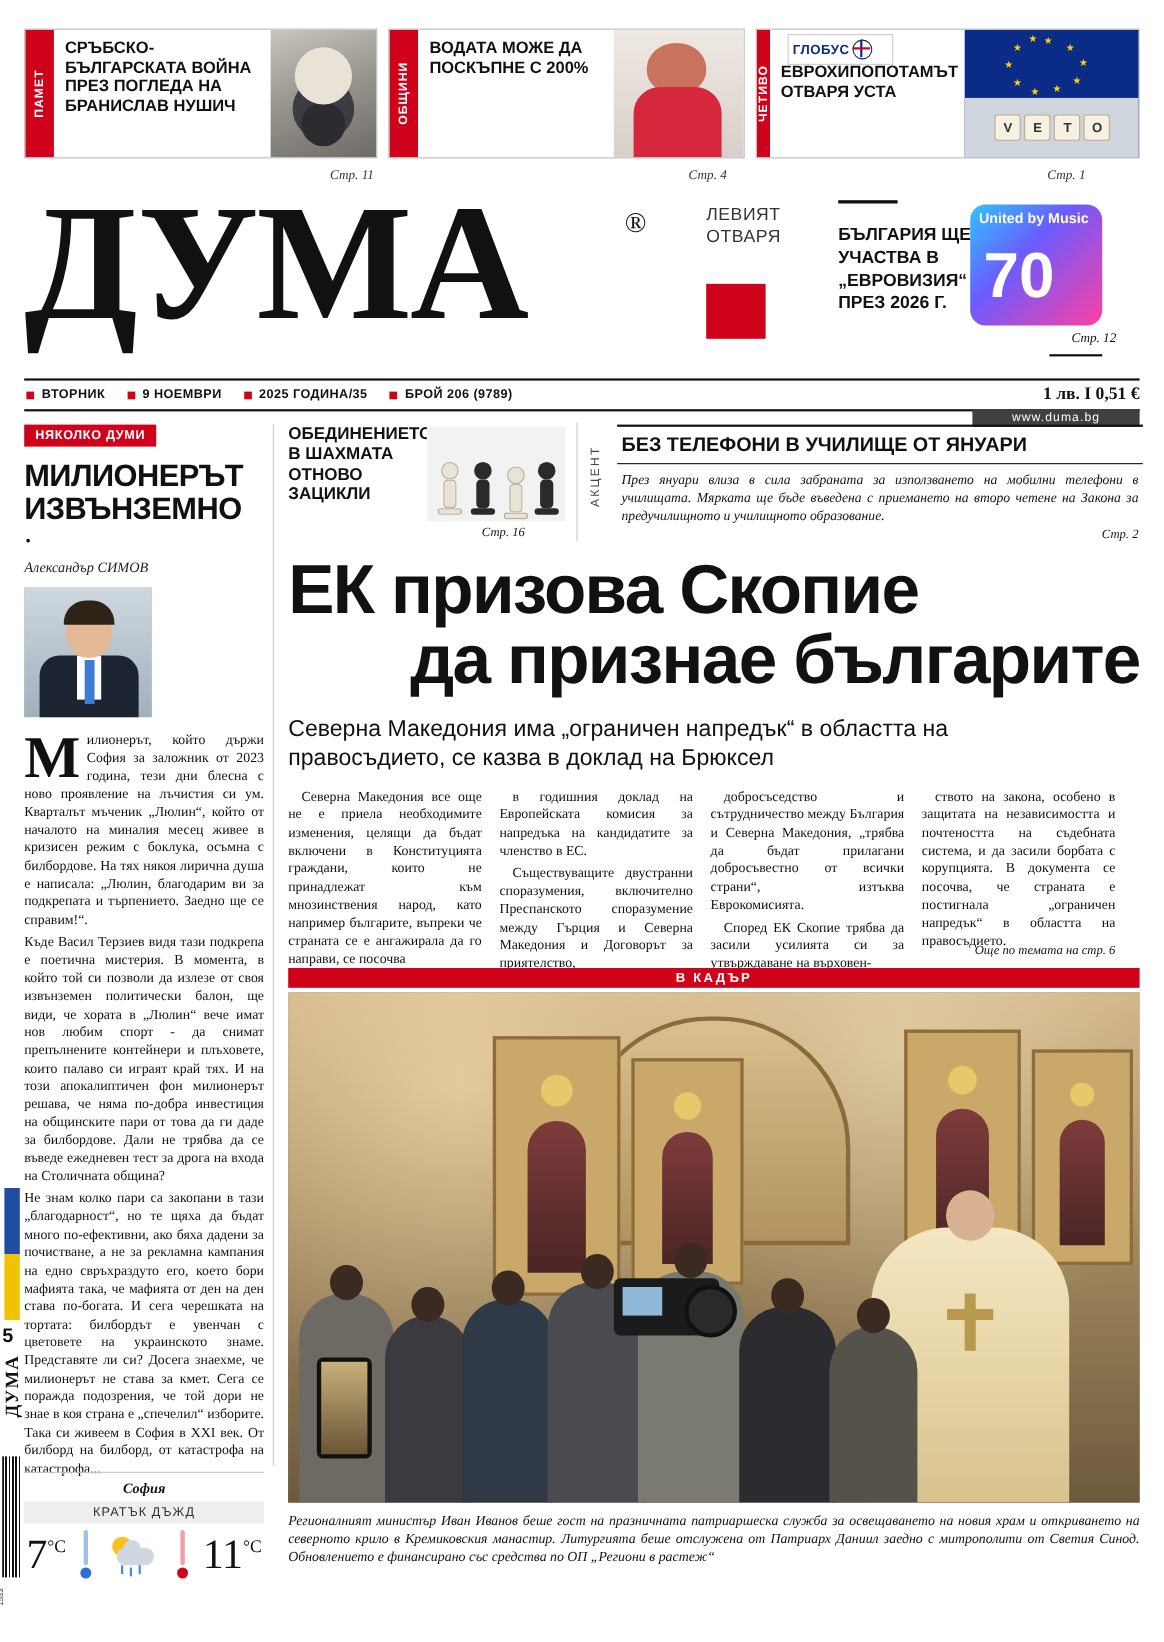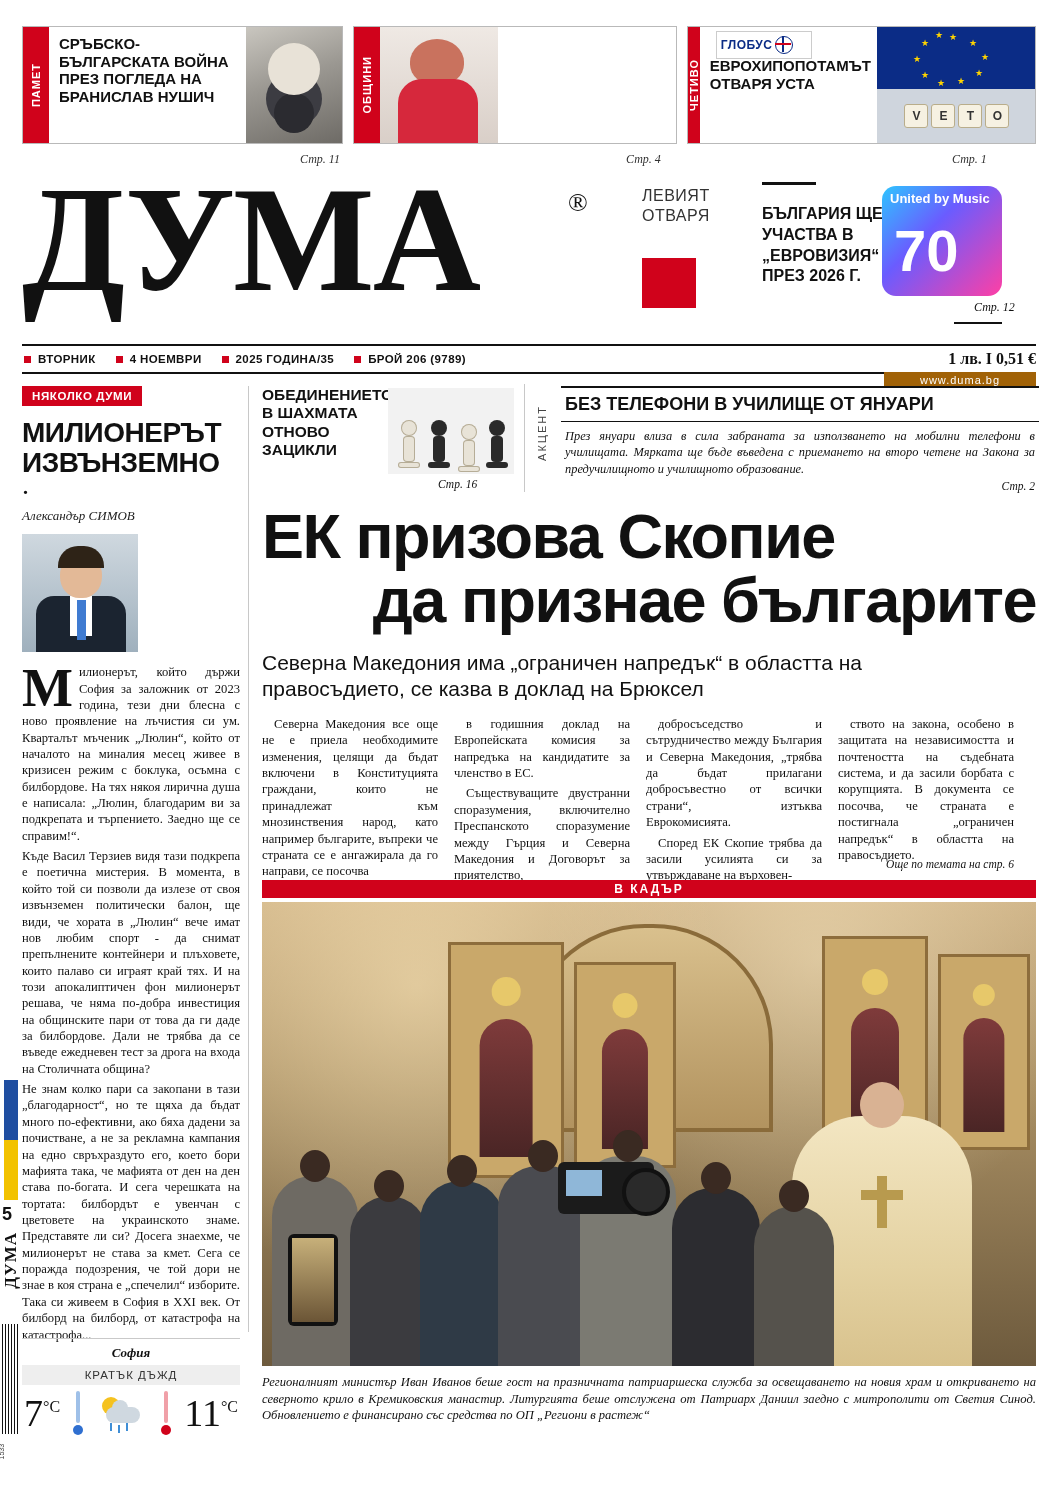--- a/index.html
+++ b/index.html
@@ -135,21 +135,21 @@
     border-top:2px solid #111;border-bottom:2px solid #111;
     display:flex;align-items:center;
     font-family:"Liberation Sans",sans-serif;font-size:11.5px;letter-spacing:.4px;color:#111;
   }
   .info-bar .sq{width:7px;height:7px;background:#d0021b;margin:0 7px 0 2px;}
   .info-bar .it{margin-right:18px;font-weight:bold;}
   .info-bar .price{
     margin-left:auto;font-family:"Liberation Serif",serif;font-size:16px;font-weight:bold;letter-spacing:0;
   }
   .site{
-    position:absolute;right:22px;top:372px;width:152px;height:16px;background:#a16207;color:#fff;
+    position:absolute;right:22px;top:372px;width:152px;height:16px;background:#404040;color:#fff;
     font-family:"Liberation Sans",sans-serif;font-size:11px;letter-spacing:1px;
     display:flex;align-items:center;justify-content:center;
   }
 
   
   .left-col{position:absolute;left:22px;top:386px;width:218px;}
   .kicker{
     display:inline-block;background:#d0021b;color:#fff;
     font-family:"Liberation Sans",sans-serif;font-weight:bold;font-size:11.5px;
     padding:4px 10px;letter-spacing:.6px;
@@ -363,20 +363,21 @@
           <span>ПАМЕТ</span>
         </div>
       <div class="ttext">СРЪБСКО-БЪЛГАРСКАТА ВОЙНА ПРЕЗ ПОГЛЕДА НА БРАНИСЛАВ НУШИЧ</div>
       <div class="tphoto portrait"></div>
     </div>
 
     <div class="teaser t2">
       <div class="tlabel">
           <span>ОБЩИНИ</span>
         </div>
+      <div class="ttext">ВОДАТА МОЖЕ ДА ПОСКЪПНЕ С 200%</div>
       <div class="tphoto woman"></div>
     </div>
 
     <div class="teaser t3">
       <div class="tlabel">
           <span>ЧЕТИВО</span>
         </div>
       <div class="globe-badge">
         <span class="gtxt">ГЛОБУС</span>
         <span class="gball"></span>
@@ -424,21 +425,21 @@
       <div class="seventy">70</div>
     </div>
     <div class="str12">Стр. 12</div>
     <div class="mh-line"></div>
   </div>
 
   <div class="info-bar">
     <span class="sq"></span>
     <span class="it">ВТОРНИК</span>
     <span class="sq"></span>
-    <span class="it">4 НОЕМВРИ</span>
+    <span class="it">9 НОЕМВРИ</span>
     <span class="sq"></span>
     <span class="it">2025 ГОДИНА/35</span>
     <span class="sq"></span>
     <span class="it">БРОЙ 206 (9789)</span>
     <span class="price">1 лв. I 0,51 €</span>
   </div>
   <div class="site">www.duma.bg</div>
 
   <div class="left-col">
     <div class="kicker">НЯКОЛКО ДУМИ</div>

